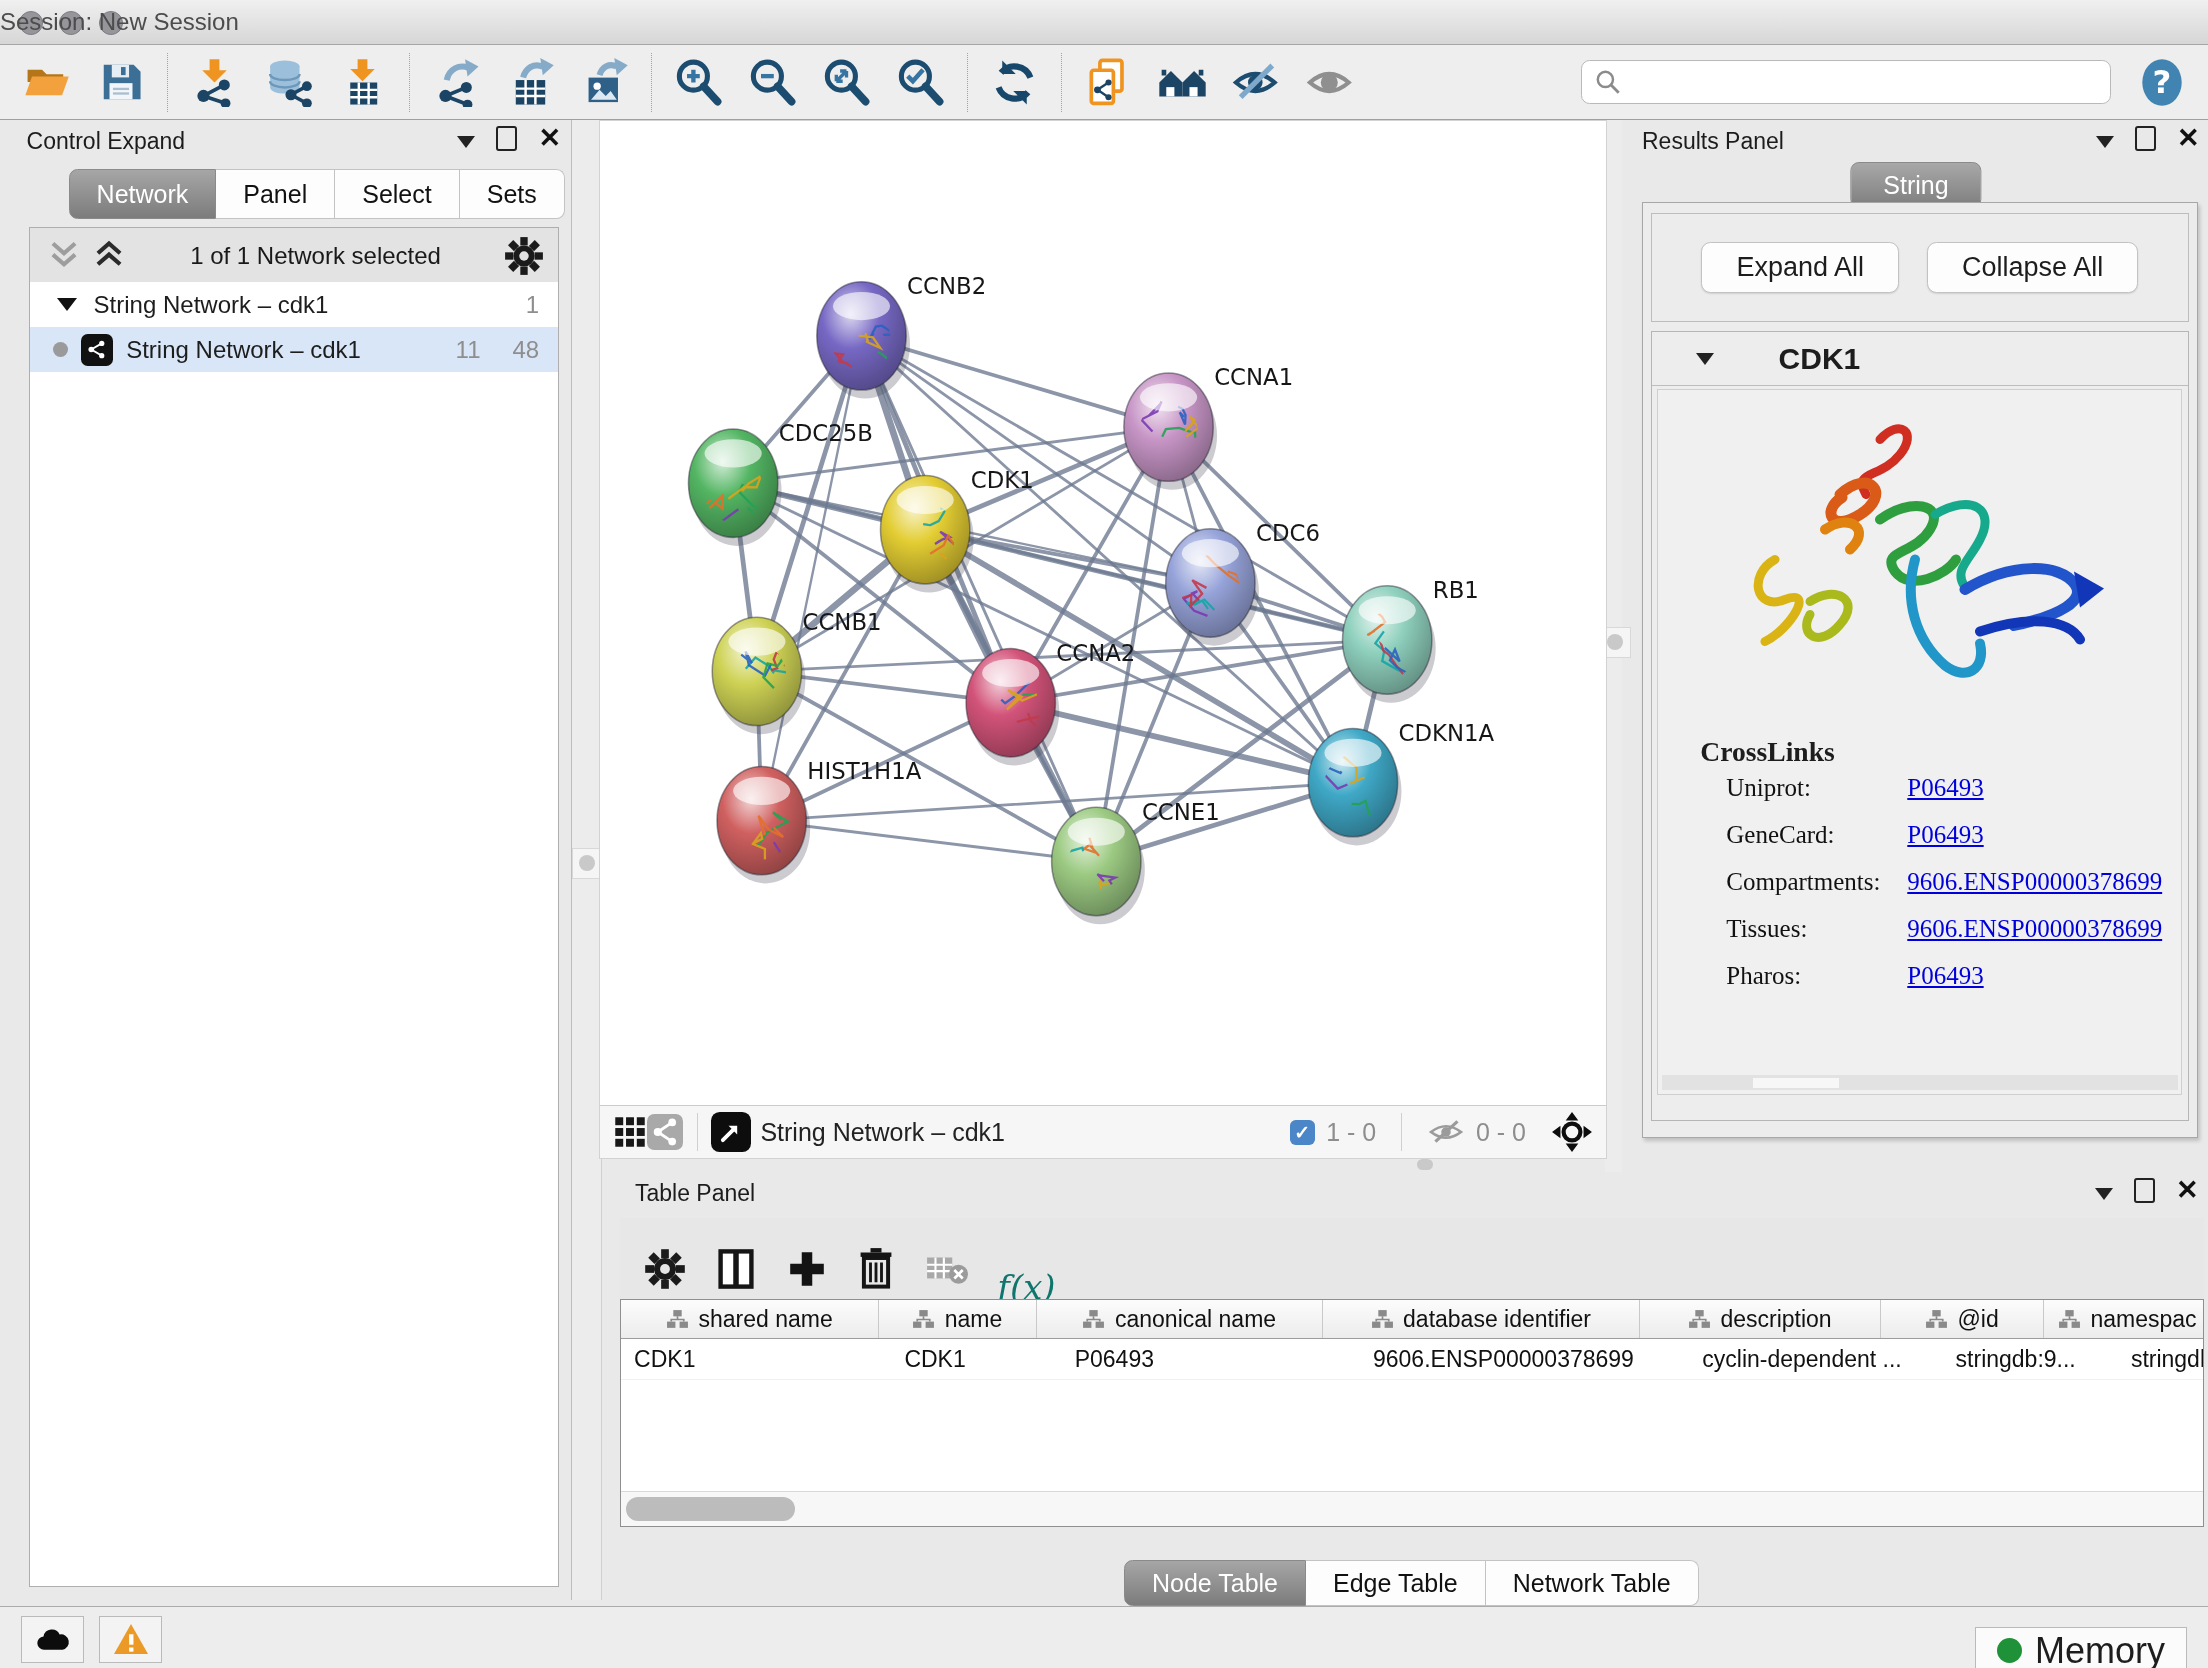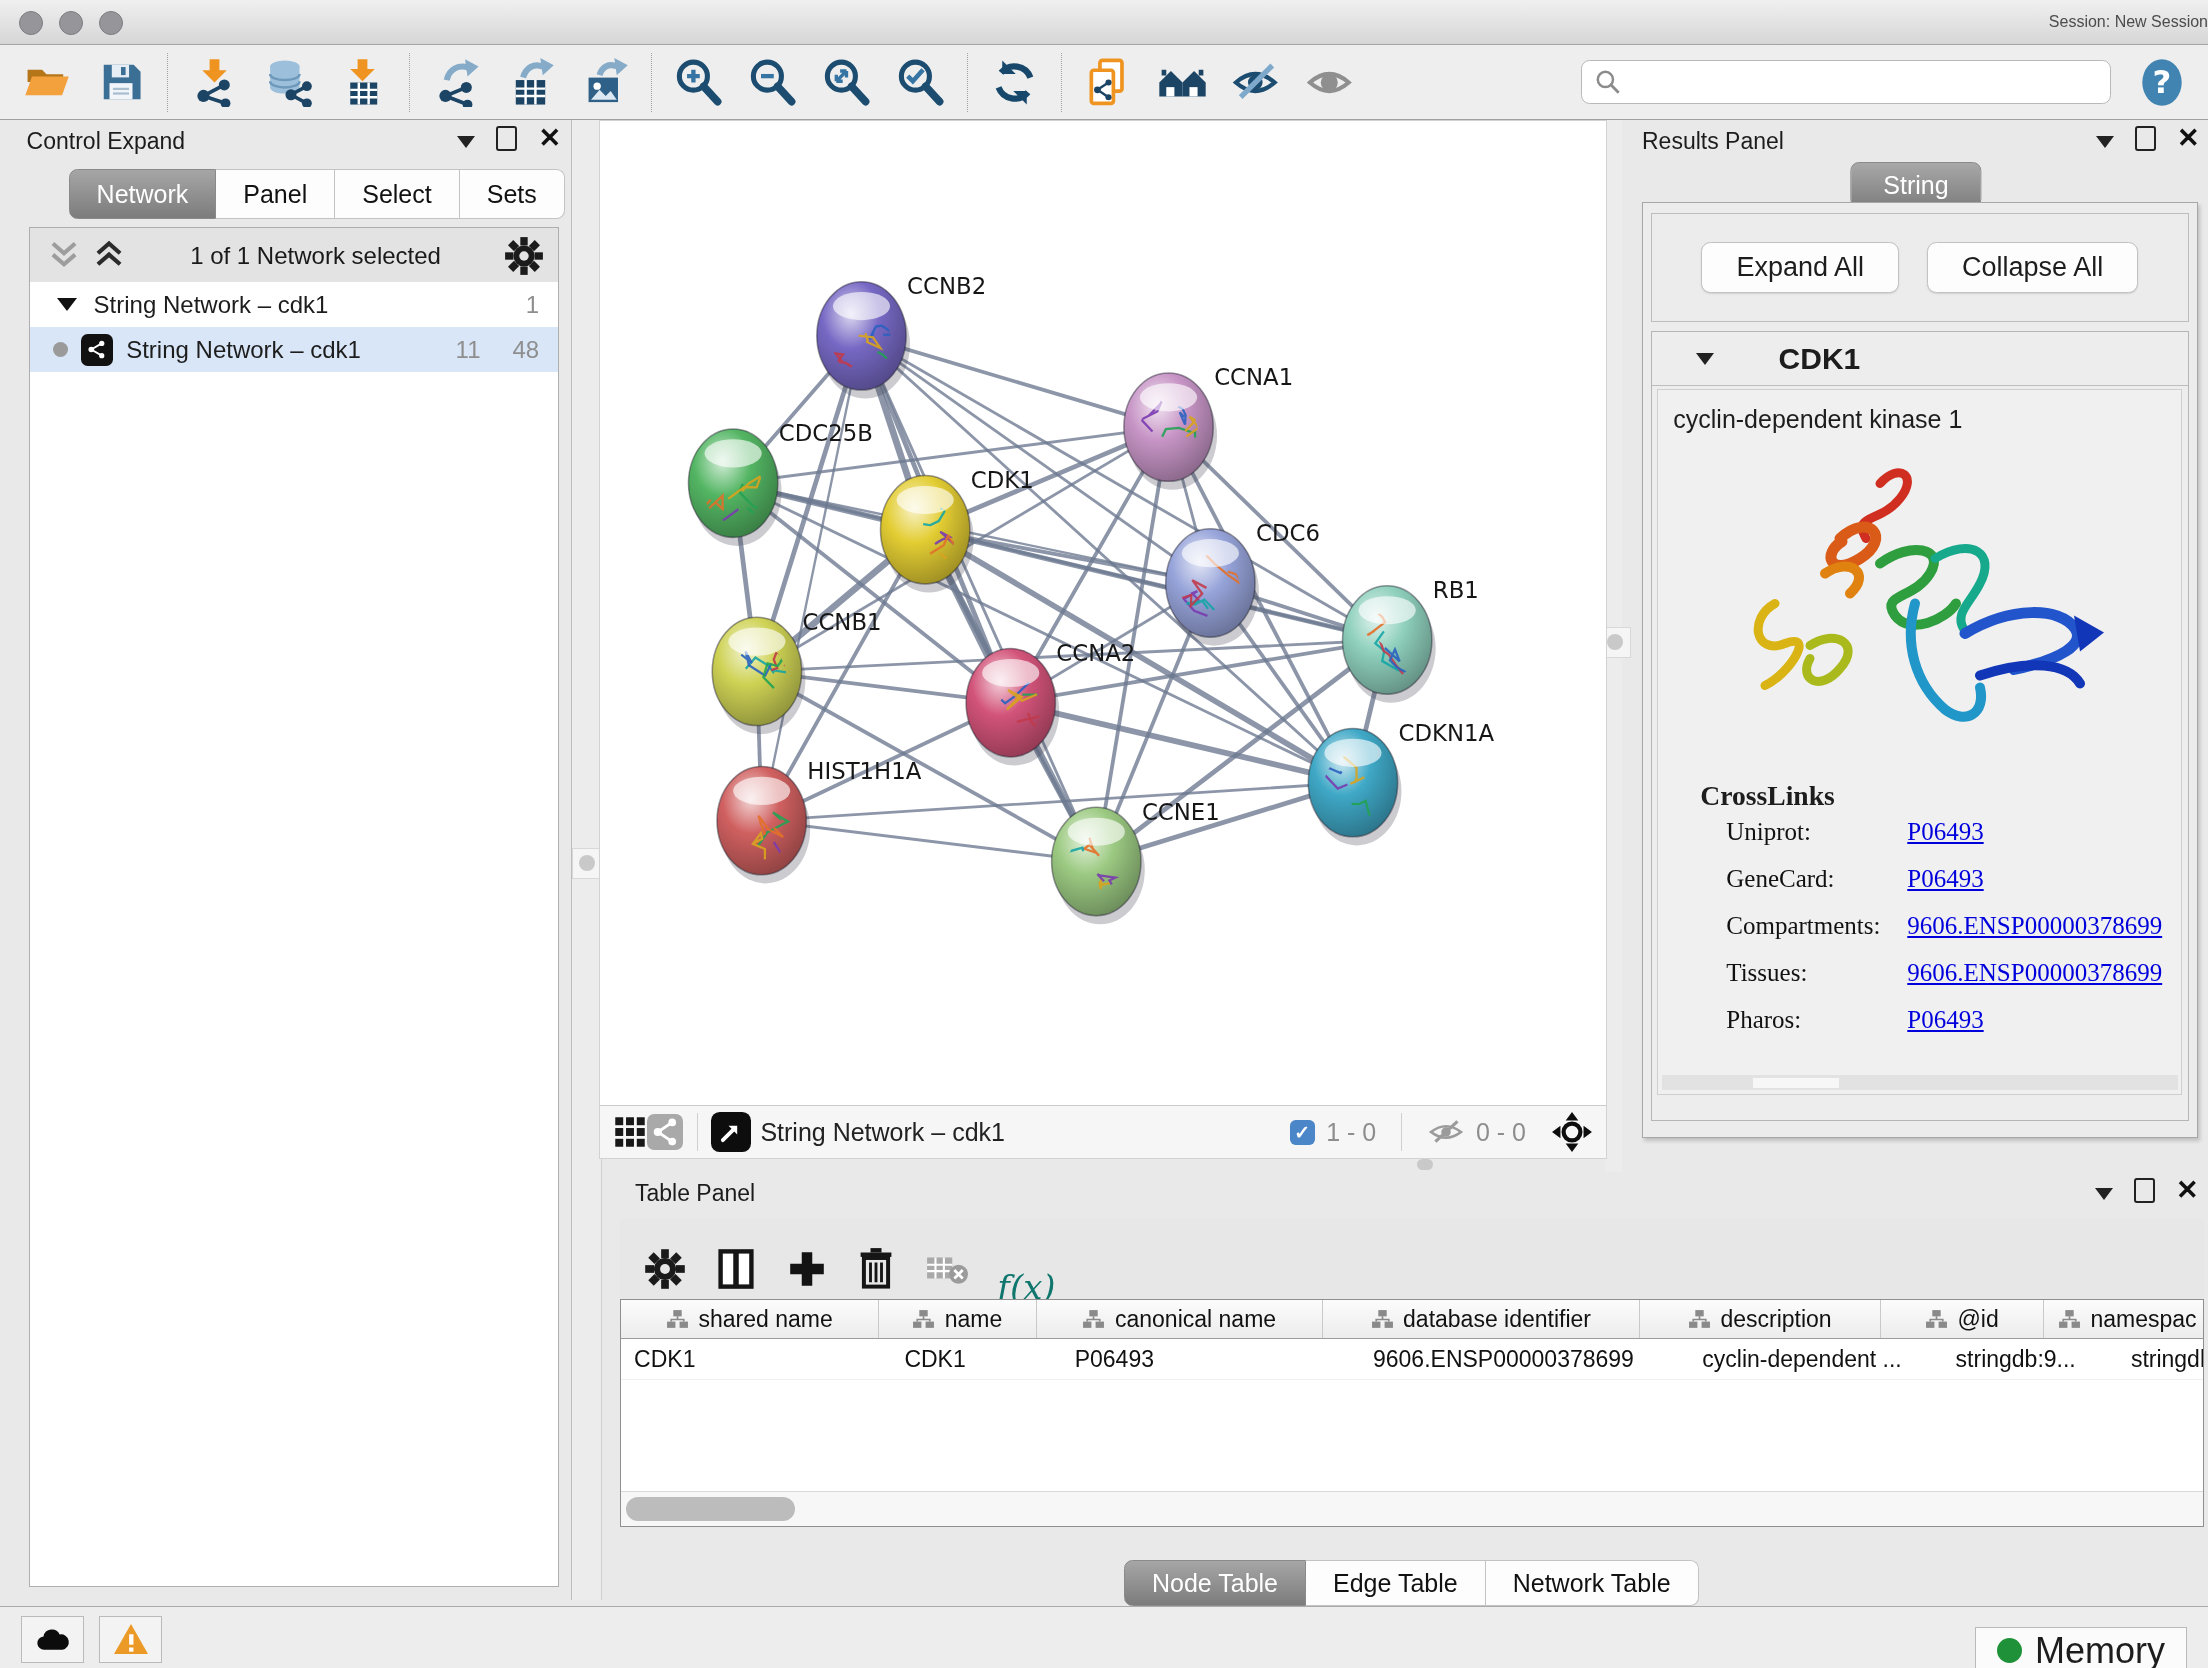--- a/index.html
+++ b/index.html
@@ -5,21 +5,21 @@
   html,body{margin:0;padding:0;background:#6b6b6b;}
   .window{position:relative;width:2208px;height:1668px;background:#e9e9e9;
     font-family:"Liberation Sans",sans-serif;overflow:hidden;color:#1d1d1d;}
 
   
   .titlebar{position:absolute;left:0;top:0;width:100%;height:44px;
     background:linear-gradient(#f0f0f0,#d6d6d6);border-bottom:1px solid #a5a5a5;}
   .traffic{position:absolute;left:19px;top:10.5px;display:flex;gap:16px;}
   .traffic span{width:22px;height:22px;border-radius:50%;background:#95959a;border:1px solid #7d7d83;}
   .win-title{position:absolute;left:0;right:0;top:0;height:44px;line-height:44px;
-    text-align:right;font-size:16px;color:#4c4c4c;}
+    text-align:left;font-size:24px;color:#4c4c4c;}
 
   
   .toolbar{position:absolute;left:0;top:45px;width:100%;height:74px;background:#eeeeee;
     border-bottom:1.9px solid #9f9f9f;display:flex;align-items:center;}
   .tgroup{display:flex;align-items:center;gap:23px;padding:0 21px;height:63px;}
   .tsep{height:59px;border-left:1.9px dotted #a2a2a2;}
   .tbtn{width:51px;height:51px;display:flex;align-items:center;justify-content:center;cursor:pointer;}
   .search-wrap{margin-left:auto;margin-right:25px;position:relative;}
   .search-input{width:466px;height:42px;border:1.9px solid #b9b9b9;border-radius:8.6px;background:#fff;
     font-size:23px;padding:0 13.3px 0 49px;outline:none;color:#333;}
@@ -753,21 +753,20 @@
       <div class="rp-buttons">
         <span class="rp-btn">Expand All</span>
         <span class="rp-btn">Collapse All</span>
       </div>
       <div class="rp-card">
         <div class="rp-card-head">
           <i class="pc-arrow"></i>
           <span class="rp-name">CDK1</span>
         </div>
         <div class="rp-inner">
-          <div class="rp-desc">cyclin-dependent kinase 1</div>
           <svg class="ribbon" width="380" height="333" viewBox="0 0 380 330">
             <g fill="none" stroke-linecap="round">
               <path d="M150 40 C170 18 188 33 170 55 C150 80 122 70 136 95" stroke="#cf2e20" stroke-width="9"></path>
               <path d="M110 95 C140 68 162 95 130 115 C100 134 92 110 112 98" stroke="#d95b17" stroke-width="11"></path>
               <path d="M95 130 C120 113 142 130 120 150" stroke="#e0820f" stroke-width="10"></path>
               <path d="M45 160 C18 175 25 212 55 200 C86 188 60 230 35 242" stroke="#d9b414" stroke-width="9"></path>
               <path d="M80 202 C105 185 132 200 110 225 C90 249 68 236 80 215" stroke="#aaba1c" stroke-width="9"></path>
               <path d="M150 120 C180 98 216 104 200 130 C184 156 150 150 165 172 C180 192 216 176 226 160" stroke="#2e9e3e" stroke-width="10"></path>
               <path d="M205 115 C242 93 266 110 250 140 C240 160 224 170 234 186" stroke="#17a98c" stroke-width="9"></path>
               <path d="M185 160 C174 200 185 240 215 266 C236 282 256 270 250 244" stroke="#2196c9" stroke-width="10"></path>

